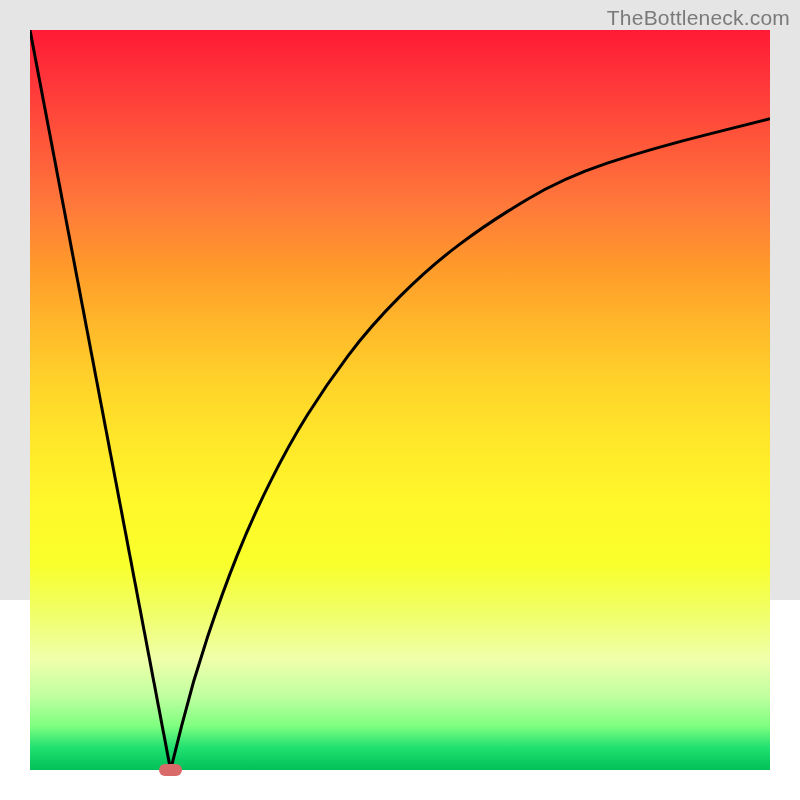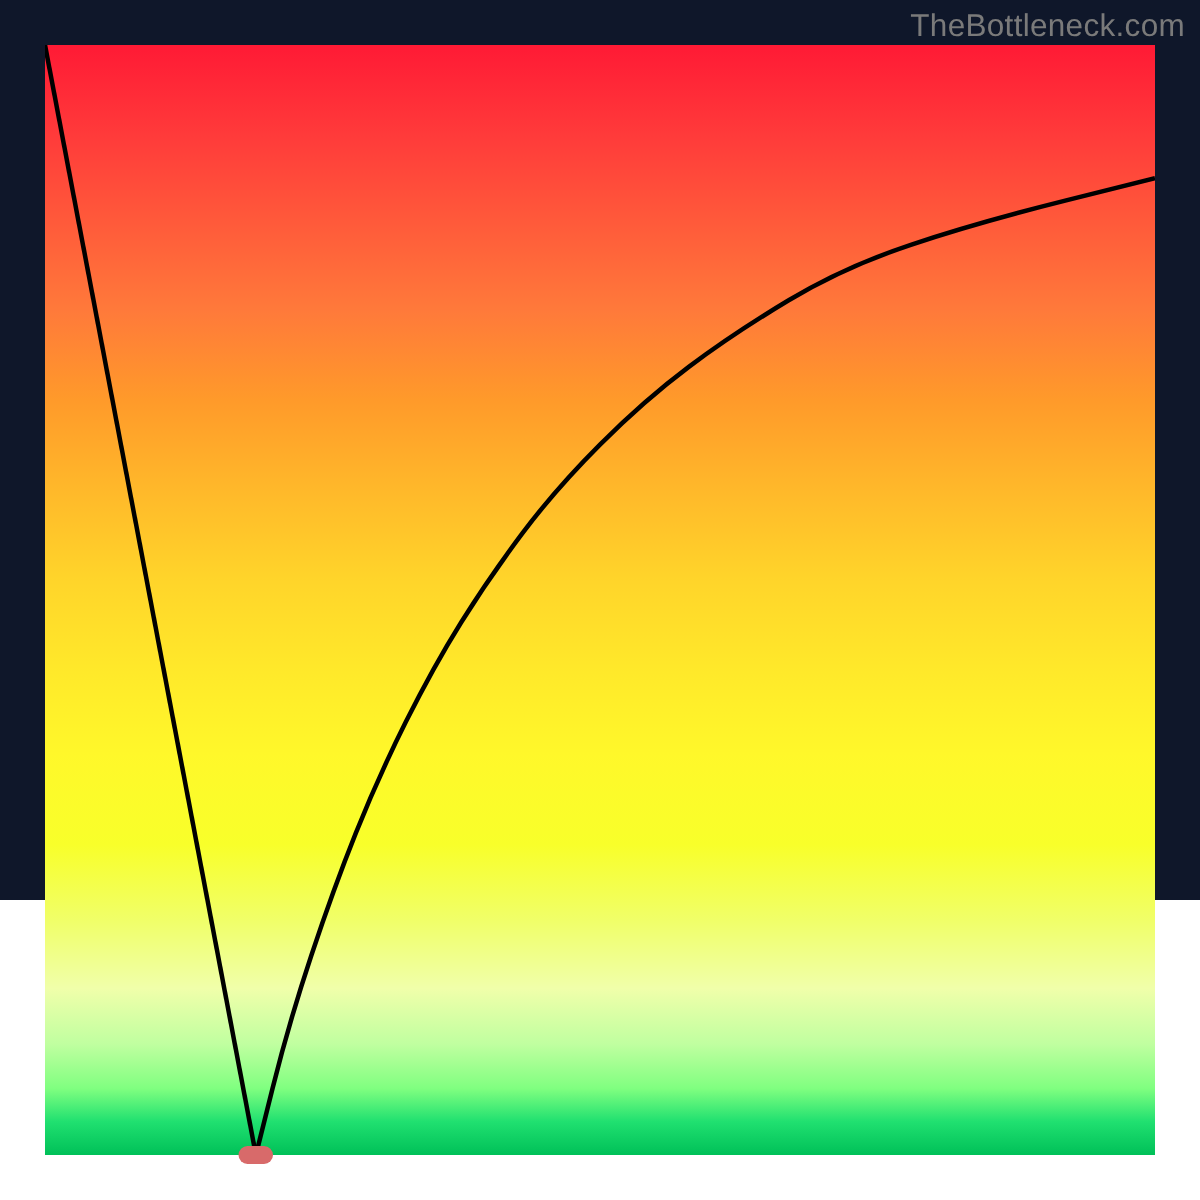--- a/index.html
+++ b/index.html
@@ -8,21 +8,21 @@
     width: 800px;
     height: 800px;
     overflow: hidden;
     position: relative;
     font-family: Arial, sans-serif;
   }
   .chart-container {
     position: relative;
     width: 800px;
     height: 600px;
-    background: #0f172a;
+    background: #e5e5e5;
   }
   .plot-area {
     position: absolute;
     left: 30px;
     top: 30px;
     width: 740px;
     height: 740px;
     background: linear-gradient(to bottom,
       #ff1a35 0%,
       #ff3a3a 8%,

